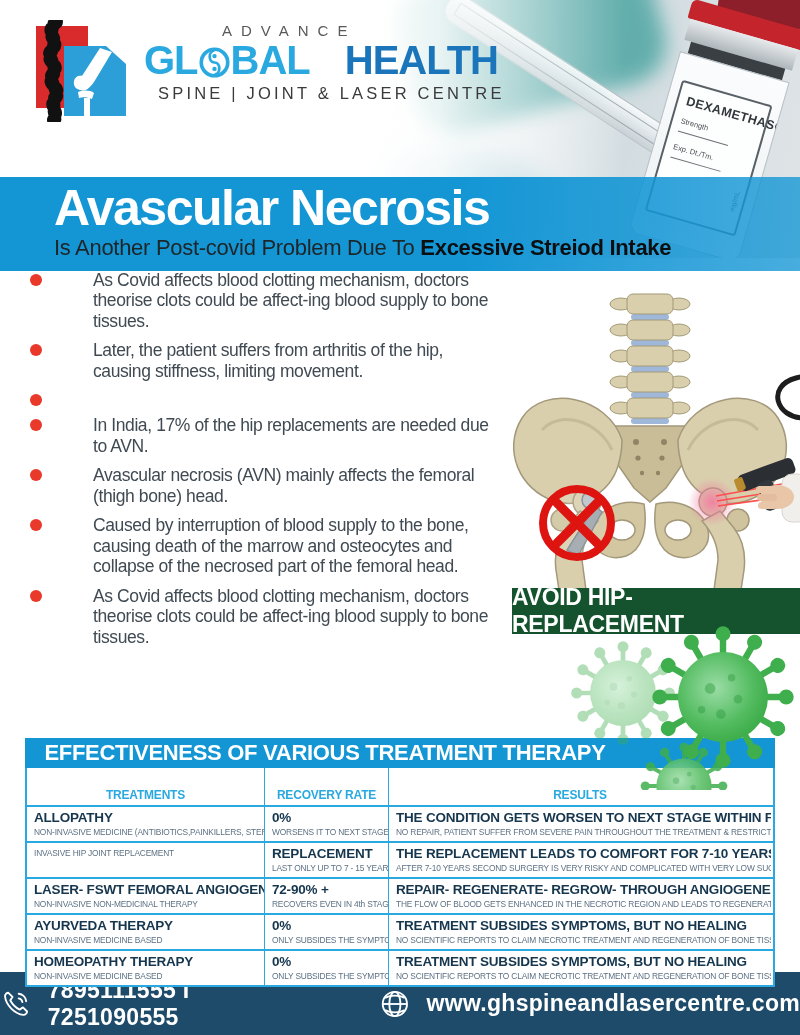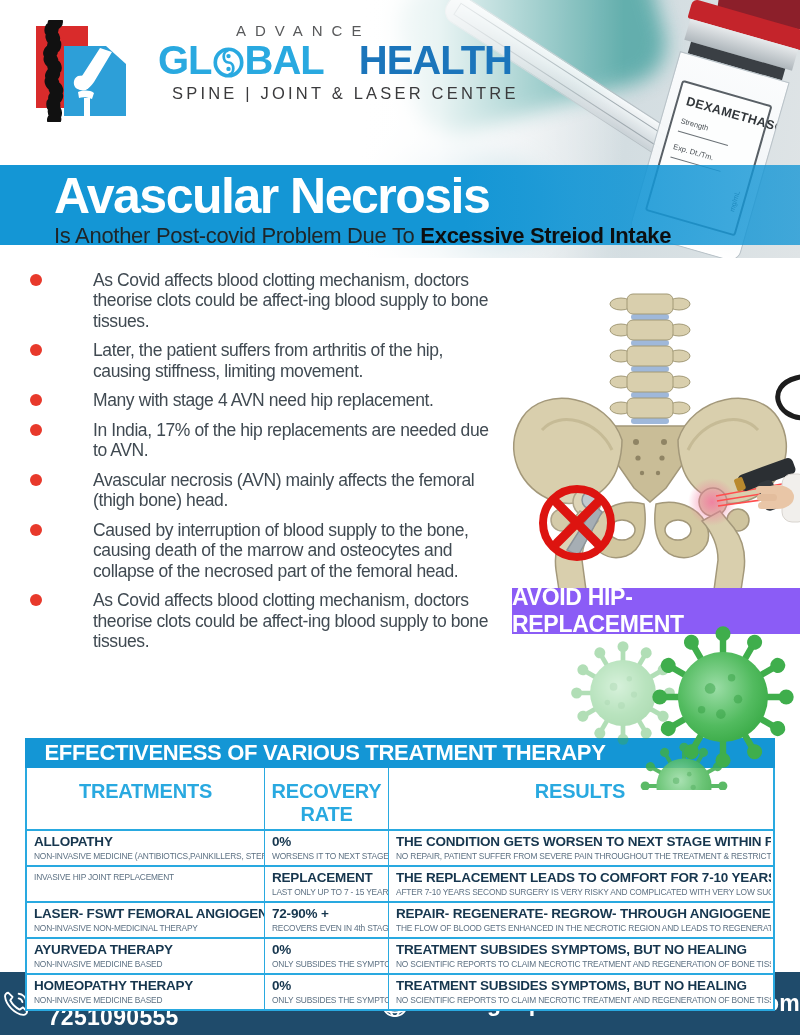--- a/index.html
+++ b/index.html
@@ -45,65 +45,65 @@
     background:linear-gradient(rgba(255,255,255,0),#ffffff); }
   .vial .label{ position:absolute; left:9px; right:9px; top:26px; bottom:24px;
     background:#fdfefe; border:2px solid #596066; border-radius:3px; padding:10px 6px 4px 8px; }
   .vial .vname{ font-size:12.5px; font-weight:bold; color:#33383c; letter-spacing:.4px; }
   .vial .vline{ font-size:7.5px; color:#4a5055; margin-top:9px; }
   .vial .vline .rule{ display:inline-block; width:52px; border-bottom:1px solid #6a7176; }
   .vial .vunit{ position:absolute; right:-2px; bottom:28px; font-size:7px; color:#4a5055;
     transform:rotate(-90deg); }
 
   
-  .logo{ position:absolute; left:26px; top:20px; display:flex; gap:26px; z-index:5; }
+  .logo{ position:absolute; left:26px; top:20px; display:flex; gap:12px; z-index:5; }
   .logo-text{ padding-top:2px; }
   .l-advance{ font-size:15px; letter-spacing:9px; color:#58595B; padding-left:78px; }
   .l-main{ display:flex; align-items:center; font-size:40px; font-weight:bold;
     letter-spacing:-1px; line-height:1.05; }
   .l-global{ color:#29A9E0; }
   .l-health{ color:#1B75BB;margin-left:35px; }
   .l-o{ width:31px; height:31px; margin:0 1px; position:relative; top:2px; }
   .l-sub{ font-size:16.5px; letter-spacing:3.2px; color:#3a3a3c; padding-left:14px; margin-top:3px;
     white-space:nowrap; }
 
   
-  .banner{ position:absolute; left:0; top:165px; width:800px; height:80px; z-index:2;
+  .banner{ position:absolute; left:0; top:177px; width:800px; height:94px; z-index:2;
     background:linear-gradient(90deg,#1496D5 0%,#1496D5 58%,rgba(20,150,213,.78) 100%);
     padding:6px 16px 0 54px; }
   .banner h1{ color:#ffffff; font-size:50px; font-weight:bold; letter-spacing:-1.5px;
     line-height:1.0; }
   .banner .subtitle{ margin-top:2px; font-size:22px; letter-spacing:-.3px; color:#1e2528; }
   .banner .subtitle b{ color:#0c0f11; }
 
   
   .bullets{ position:absolute; left:30px; top:270px; width:468px; z-index:2; }
   .bullet{ display:flex; margin-bottom:9px; }
   .dot{ flex:0 0 12px; width:12px; height:12px; border-radius:50%; background:#E8392B;
     margin:4px 18px 0 0; }
   .btext{ font-size:17.5px; line-height:1.17; letter-spacing:-.4px; color:#404a52;margin-left:33px; }
 
   
   .figure{ position:absolute; left:494px; top:290px; width:310px; height:300px; z-index:2; }
   .caption-bar{ position:absolute; left:512px; top:588px; width:288px; height:46px;
-    background:#8b5cf6; display:flex; align-items:center; justify-content:center; z-index:3; }
+    background:#14532d; display:flex; align-items:center; justify-content:center; z-index:3; }
   .caption-bar span{ color:#fff; font-size:23px; font-weight:bold; letter-spacing:-.3px; }
 
   .virus-layer{ position:absolute; left:560px; top:620px; width:240px; height:170px; z-index:6;
     pointer-events:none; }
 
   
   .tablewrap{ position:absolute; left:25px; top:738px; width:750px; z-index:4; }
   .t-title{ height:30px; background:#1496D5; display:flex; align-items:center;
     justify-content:center; padding-right:150px; }
   .t-title span{ color:#fff; font-size:22px; font-weight:bold; letter-spacing:-.3px; }
   .t-grid{ border:2px solid #29A9E0; border-top:none; background:#fff; }
   .t-head{ display:grid; grid-template-columns:238px 124px 382px; }
-  .t-head .hcell{ text-align:center; color:#29A9E0; font-weight:bold; font-size:20px;
-    letter-spacing:-.2px; padding:12px 0 3px; border-right:1px solid #29A9E0; }
+  .t-head .hcell{ text-align:center; color:#29A9E0; font-weight:bold; font-size:12px;
+    letter-spacing:-.2px; padding:20px 0 3px; border-right:1px solid #29A9E0; }
   .t-head .hcell:last-child{ border-right:none; }
   .t-row{ display:grid; grid-template-columns:238px 124px 382px; border-top:2px solid #29A9E0; }
   .t-cell{ padding:3px 6px 4px 7px; border-right:1px solid #29A9E0; overflow:hidden; }
   .t-cell:last-child{ border-right:none; }
   .t-main{ font-size:13.5px; font-weight:bold; color:#16364E; letter-spacing:-.2px;
     white-space:nowrap; }
   .t-sub{ font-size:9px; color:#5d7183; letter-spacing:-.2px; white-space:nowrap;
     transform:scaleX(.93); transform-origin:left; margin-top:2px; }
 
   
@@ -187,21 +187,20 @@
   </div>
 
 
   <div class="bullet">
     <span class="dot"></span>
     <span class="btext">Later, the patient suffers from arthritis of the hip, causing stiffness, limiting movement.</span>
   </div>
 
   <div class="bullet">
     <span class="dot"></span>
-    <span class="btext">Many with stage 4 AVN need hip replacement.</span>
   </div>
 
   <div class="bullet">
     <span class="dot"></span>
     <span class="btext">In India, 17% of the hip replacements are needed due to AVN.</span>
   </div>
 
   <div class="bullet">
     <span class="dot"></span>
     <span class="btext">Avascular necrosis (AVN) mainly affects the femoral (thigh bone) head.</span>

